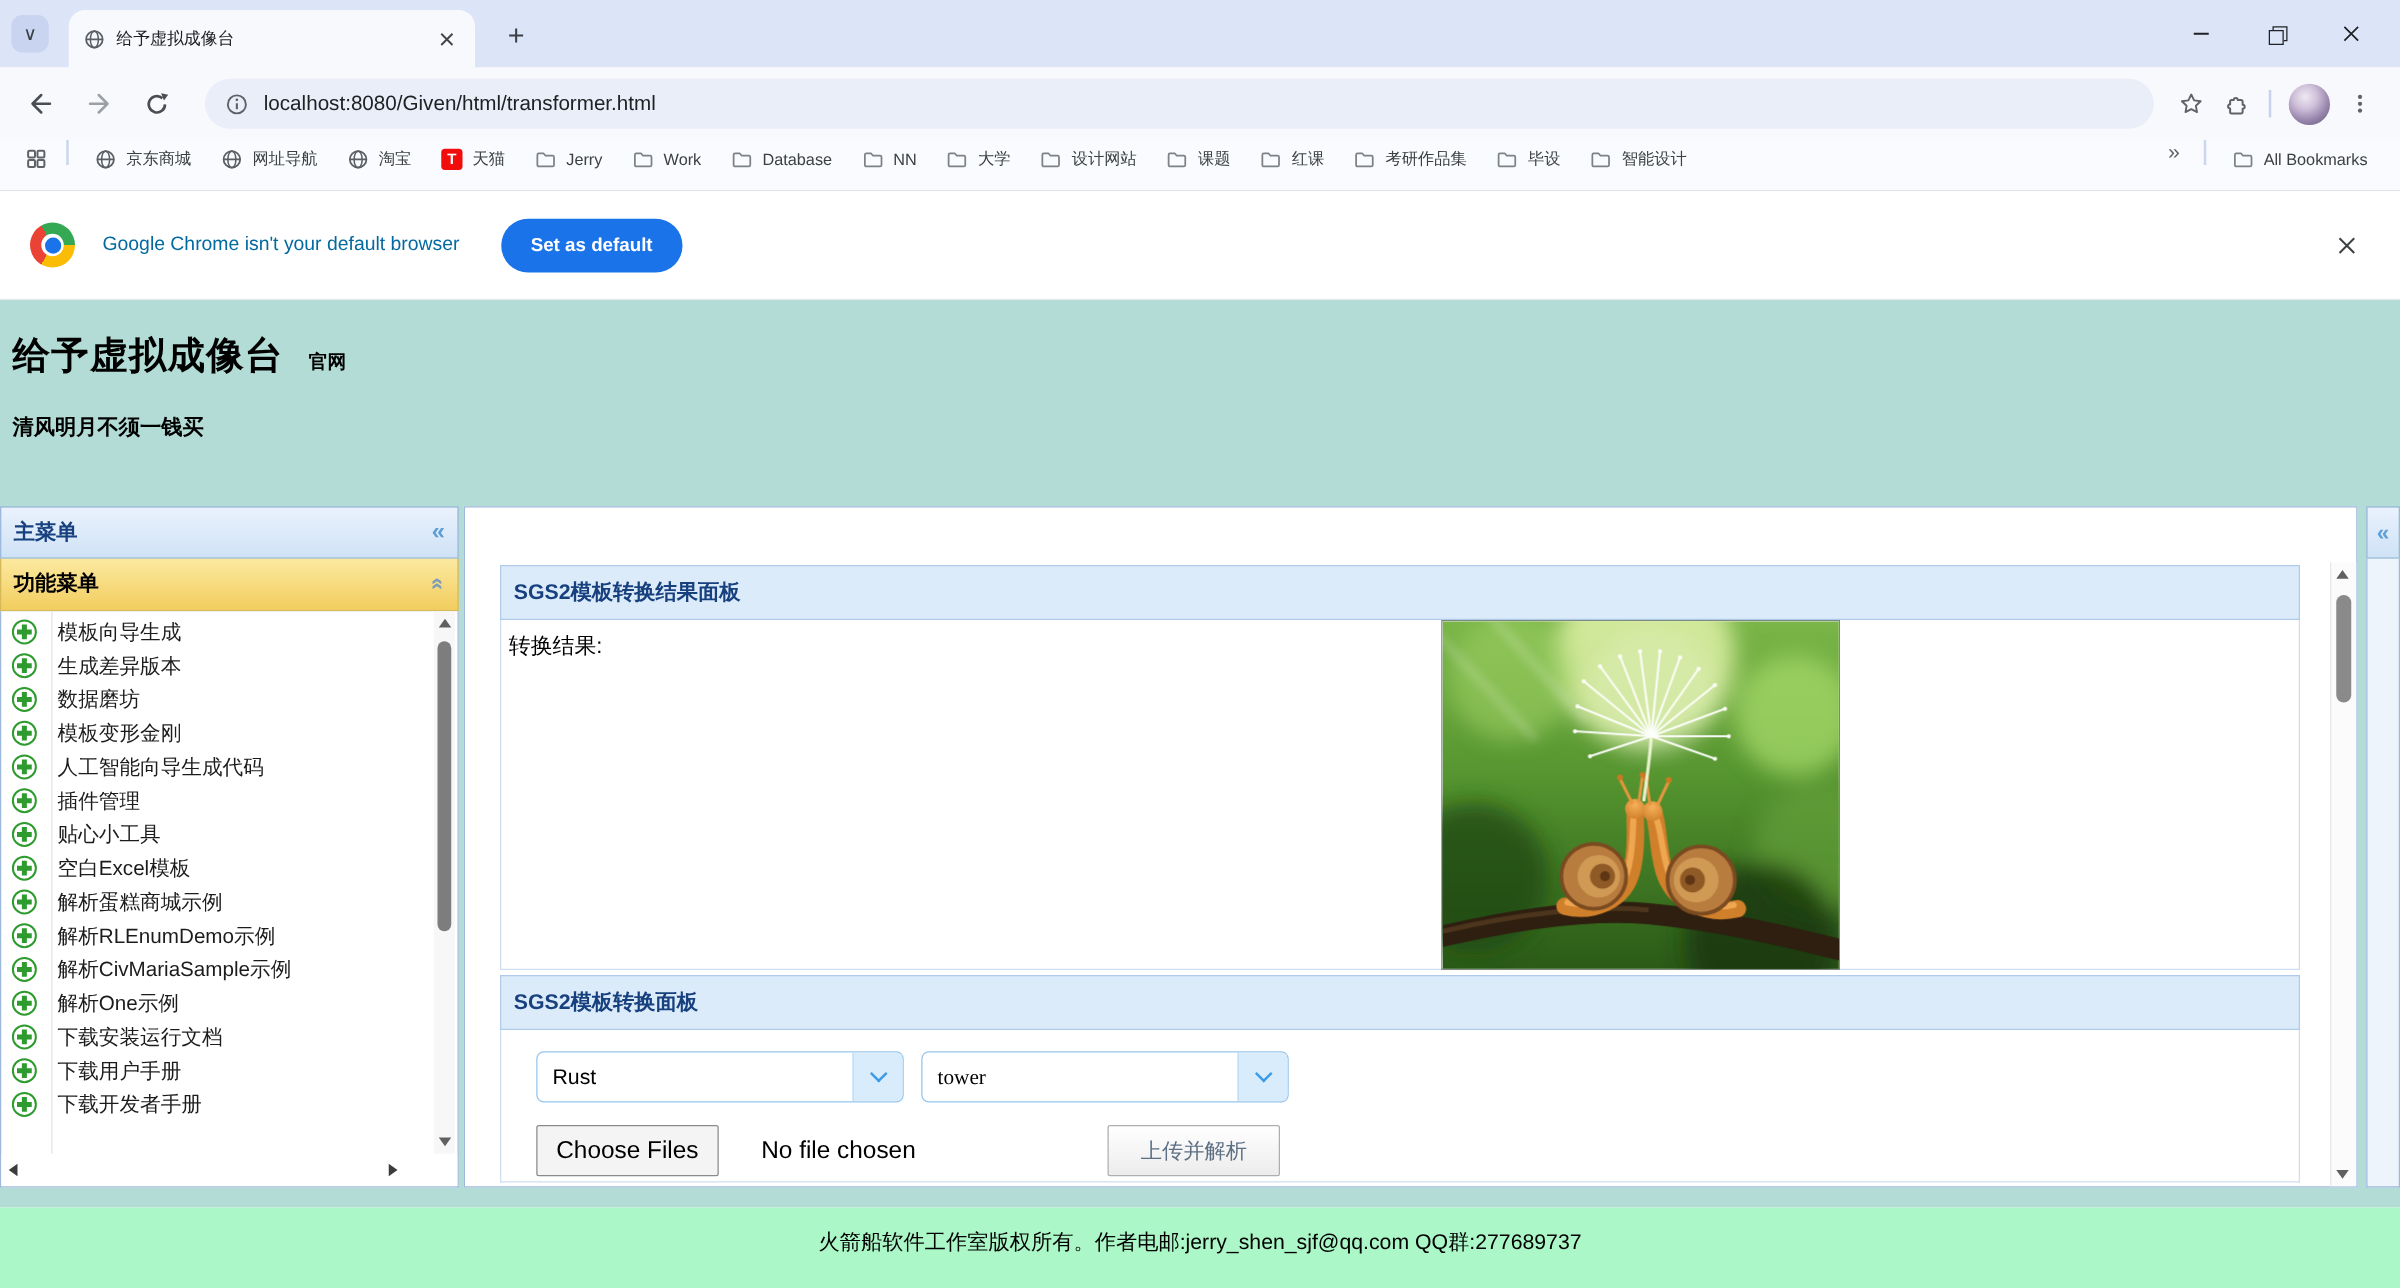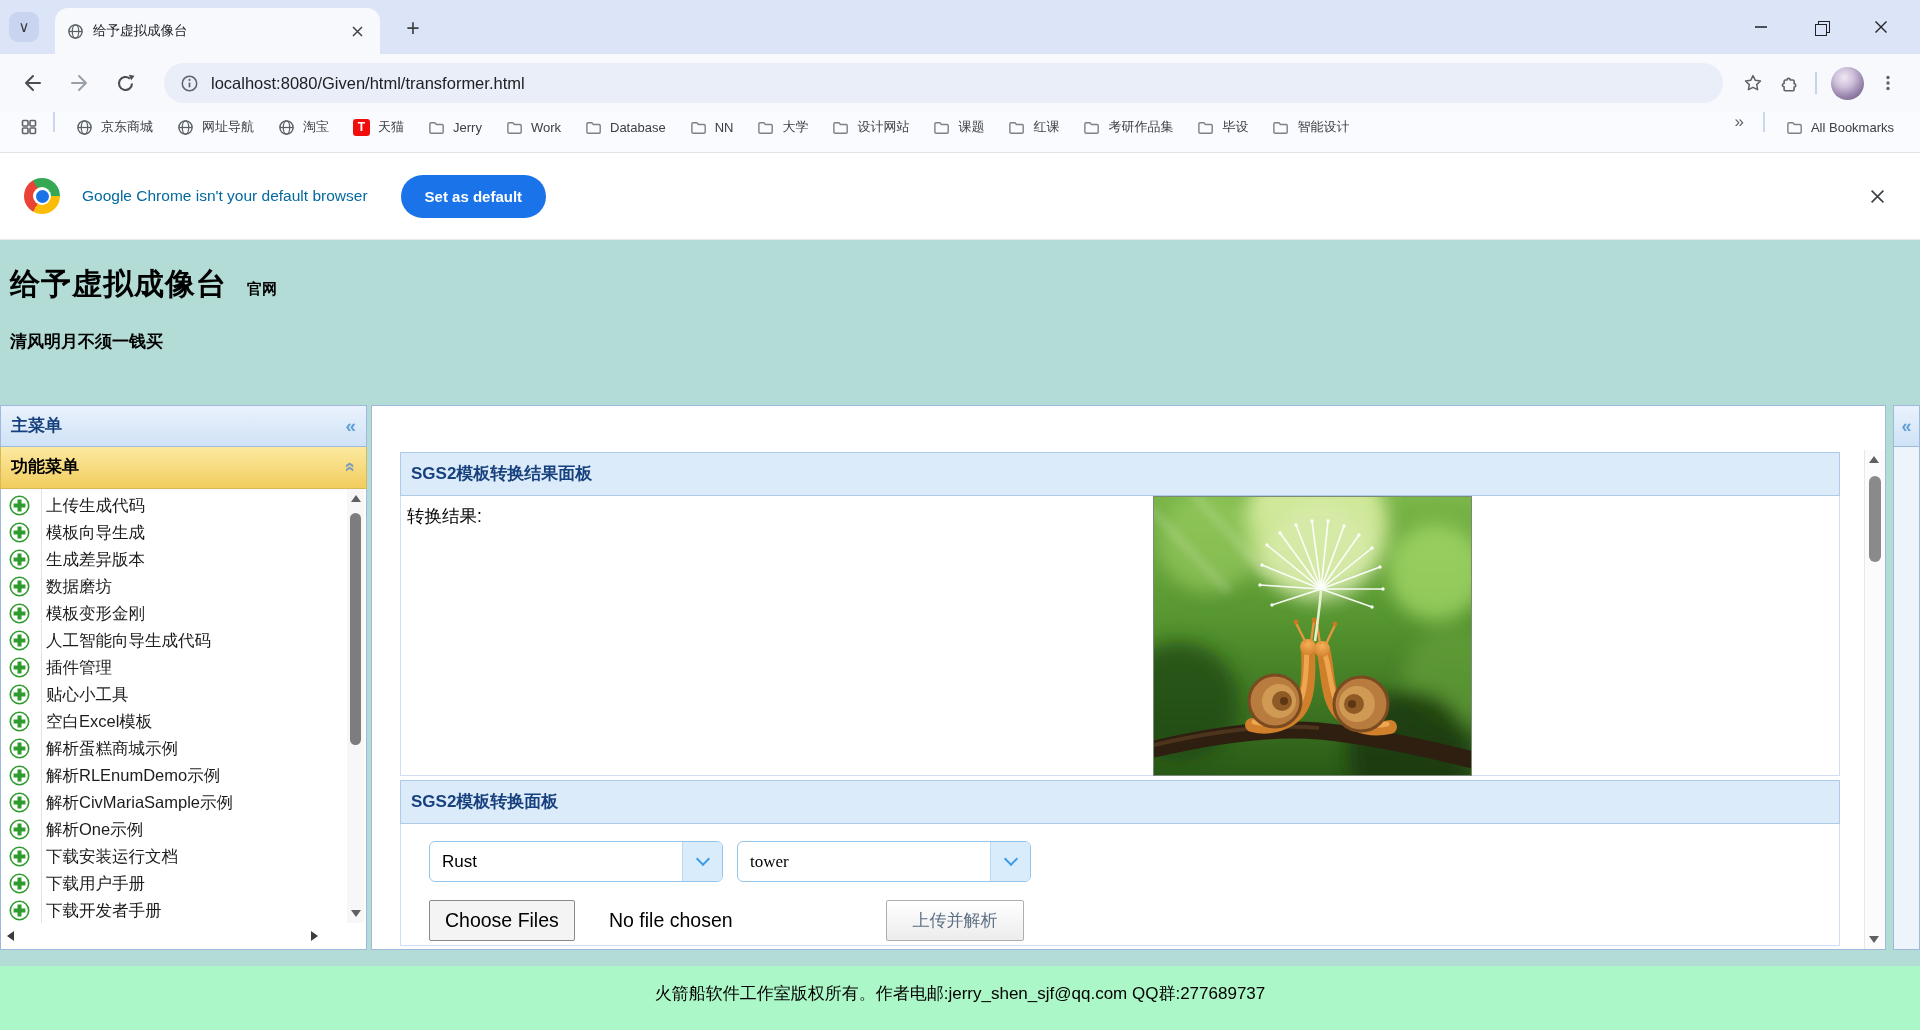--- a/index.html
+++ b/index.html
@@ -397,29 +397,20 @@
     <div class="panel-h west-h1">
       <span>主菜单</span>
       <span class="collapse-ico">«</span>
     </div>
     <div class="west-h2">
       <span>功能菜单</span>
       <span class="chev-up">«</span>
     </div>
     <div class="west-body">
       <ul class="menu">
-        <li>
-            <span class="plus-ico">
-              <svg width="21" height="21" viewBox="0 0 21 21">
-                <circle cx="10.5" cy="10.5" r="9.2" fill="#fff" stroke="#2e9b2e" stroke-width="1.6"></circle>
-                <path d="M10.5 4.6 v11.8 M4.6 10.5 h11.8" stroke="#2e9b2e" stroke-width="4"></path>
-              </svg>
-            </span>
-            <span>上传生成代码</span>
-          </li>
         <li>
             <span class="plus-ico">
               <svg width="21" height="21" viewBox="0 0 21 21">
                 <circle cx="10.5" cy="10.5" r="9.2" fill="#fff" stroke="#2e9b2e" stroke-width="1.6"></circle>
                 <path d="M10.5 4.6 v11.8 M4.6 10.5 h11.8" stroke="#2e9b2e" stroke-width="4"></path>
               </svg>
             </span>
             <span>模板向导生成</span>
           </li>
         <li>

